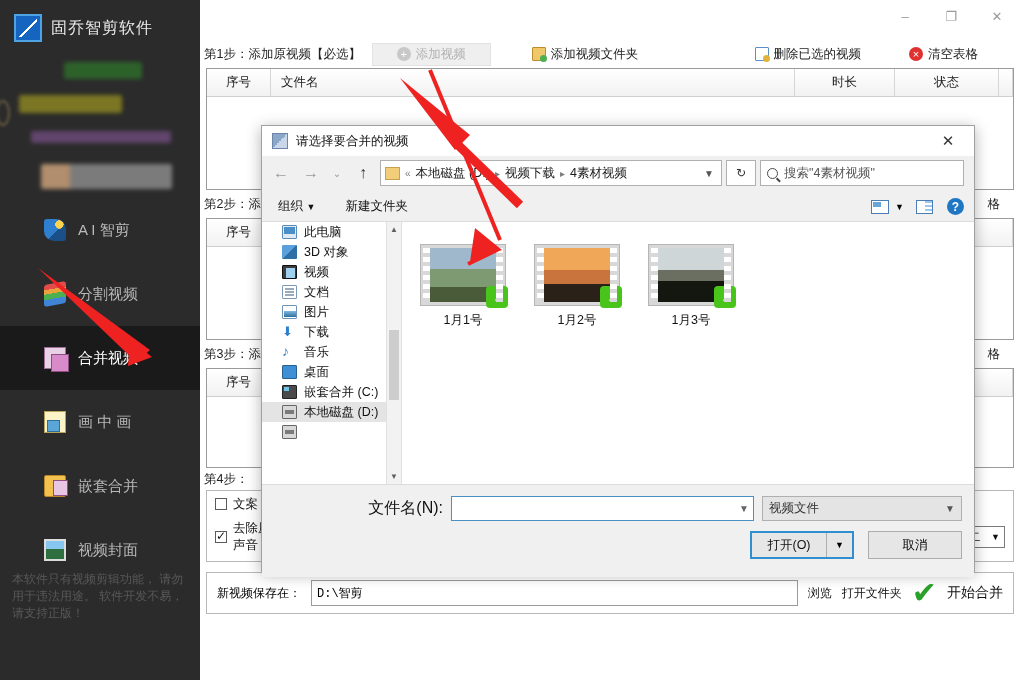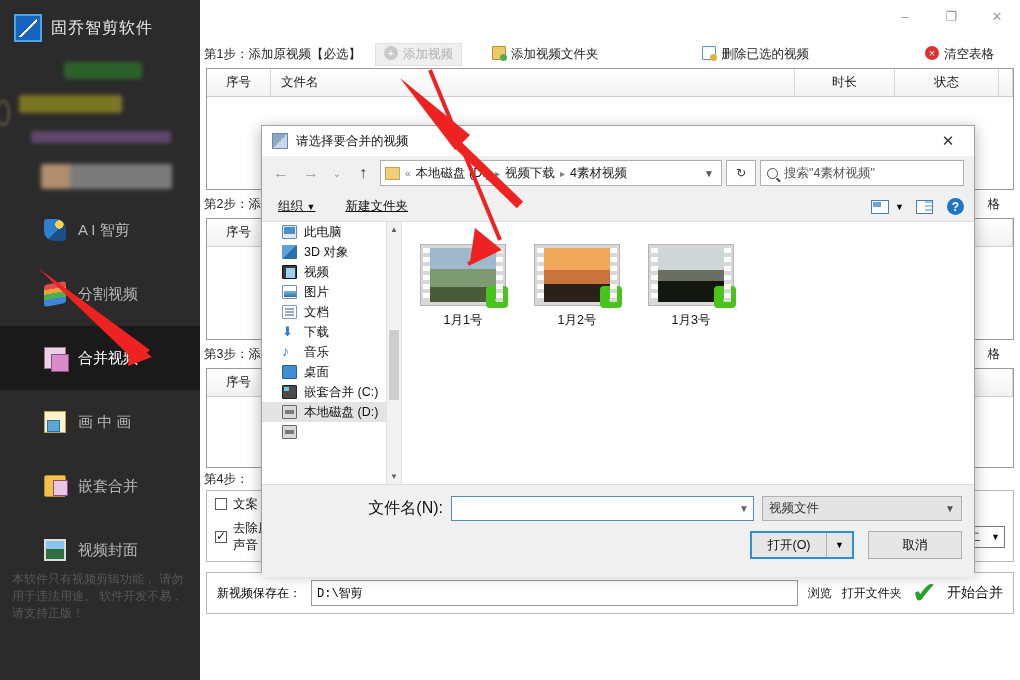--- a/index.html
+++ b/index.html
@@ -67,21 +67,21 @@
   
   #main { position:absolute; left:200px; top:0; width:820px; height:680px; background:#ffffff; }
   .titlebar { height:40px; background:#ffffff; position:relative; }
   .wbtns { position:absolute; right:0; top:0; display:flex; }
   .wbtn { width:46px; height:32px; display:flex; align-items:center; justify-content:center;
           color:#9a9a9a; font-size:13px; cursor:pointer; }
 
   .steprow { display:flex; align-items:center; height:28px; padding-left:4px;
              font-size:12.5px; color:#222; }
   .steplabel { white-space:nowrap; }
-  .tbtn { display:flex; align-items:flex-start; gap:5px; padding:2px 8px; cursor:pointer;
+  .tbtn { display:flex; align-items:center; gap:5px; padding:2px 24px; cursor:pointer;
           white-space:nowrap; color:#222; }
   .tbtn.disabled { color:#b0b0b0; background:#efefef; border:1px solid #e2e2e2; }
   .tico { width:14px; height:14px; flex:none; border-radius:2px; position:relative; }
   .tico-add{ background:#c8c8c8; border-radius:50%; }
   .tico-add:after{ content:"+"; position:absolute; inset:0; color:#fff; font-size:11px;
                    line-height:14px; text-align:center; }
   .tico-folder{ background:#f0c86a; border:1px solid #b98f2e; border-radius:1px; }
   .tico-folder:after{ content:""; position:absolute; right:-2px; bottom:-2px; width:7px; height:7px;
                    background:#4caf50; border-radius:50%; }
   .tico-del{ background:#ffffff; border:1px solid #5a8fc7; border-radius:1px; }
@@ -147,21 +147,21 @@
   .refresh{ width:30px;height:26px;border:1px solid #b0b0b0;background:#fff;
             display:flex;align-items:center;justify-content:center;color:#333;cursor:pointer;}
   .searchbox{ width:204px;height:26px;border:1px solid #b0b0b0;background:#fff;
             display:flex;align-items:center;gap:6px;padding:0 6px;font-size:12.5px;color:#555;}
   .mag{ width:11px;height:11px;border:1.6px solid #4a4a4a;border-radius:50%;position:relative;flex:none;}
   .mag:after{content:"";position:absolute;right:-4px;bottom:-3px;width:5px;height:1.6px;
             background:#4a4a4a;transform:rotate(45deg);}
 
   .cmdbar{ display:flex; align-items:center; height:30px; padding:0 10px 0 8px;
            background:#f0f0f0; border-bottom:1px solid #dcdcdc; font-size:12.5px; }
-  .cmd{ padding:2px 8px; cursor:pointer; color:#111;text-decoration:underline; }
+  .cmd{ padding:2px 8px; cursor:pointer; color:#111; }
   .cmdspace{ flex:1; }
   .viewico{ width:18px;height:14px;border:1.5px solid #4a7fb5;background:#fff;position:relative;}
   .viewico:after{content:"";position:absolute;left:1px;top:1px;width:8px;height:5px;background:#6aa5d8;}
   .paneico{ width:17px;height:14px;border:1.5px solid #4a7fb5;background:#fff;position:relative;}
   .paneico:after{content:"";position:absolute;right:0;top:0;bottom:0;width:7px;
             background:repeating-linear-gradient(#9ec8ea 0 2px,#fff 2px 4px);}
   .helpico{ width:17px;height:17px;border-radius:50%;background:#1f77c4;color:#fff;
             font-size:12px;display:flex;align-items:center;justify-content:center;font-weight:bold;}
 
   .dbody{ display:flex; height:263px; background:#fff; border-bottom:1px solid #dcdcdc; }
@@ -466,26 +466,26 @@
         </div>
       <div class="titem">
         <span class="tico2 i-3d"></span>
         <span>3D 对象</span>
         </div>
       <div class="titem">
         <span class="tico2 i-vid"></span>
         <span>视频</span>
         </div>
       <div class="titem">
+        <span class="tico2 i-doc"></span>
+        <span>文档</span>
+        </div>
+      <div class="titem">
         <span class="tico2 i-img"></span>
         <span>图片</span>
-        </div>
-      <div class="titem">
-        <span class="tico2 i-doc"></span>
-        <span>文档</span>
         </div>
       <div class="titem">
         <span class="tico2 i-dl"></span>
         <span>下载</span>
         </div>
       <div class="titem">
         <span class="tico2 i-mus"></span>
         <span>音乐</span>
         </div>
       <div class="titem">

